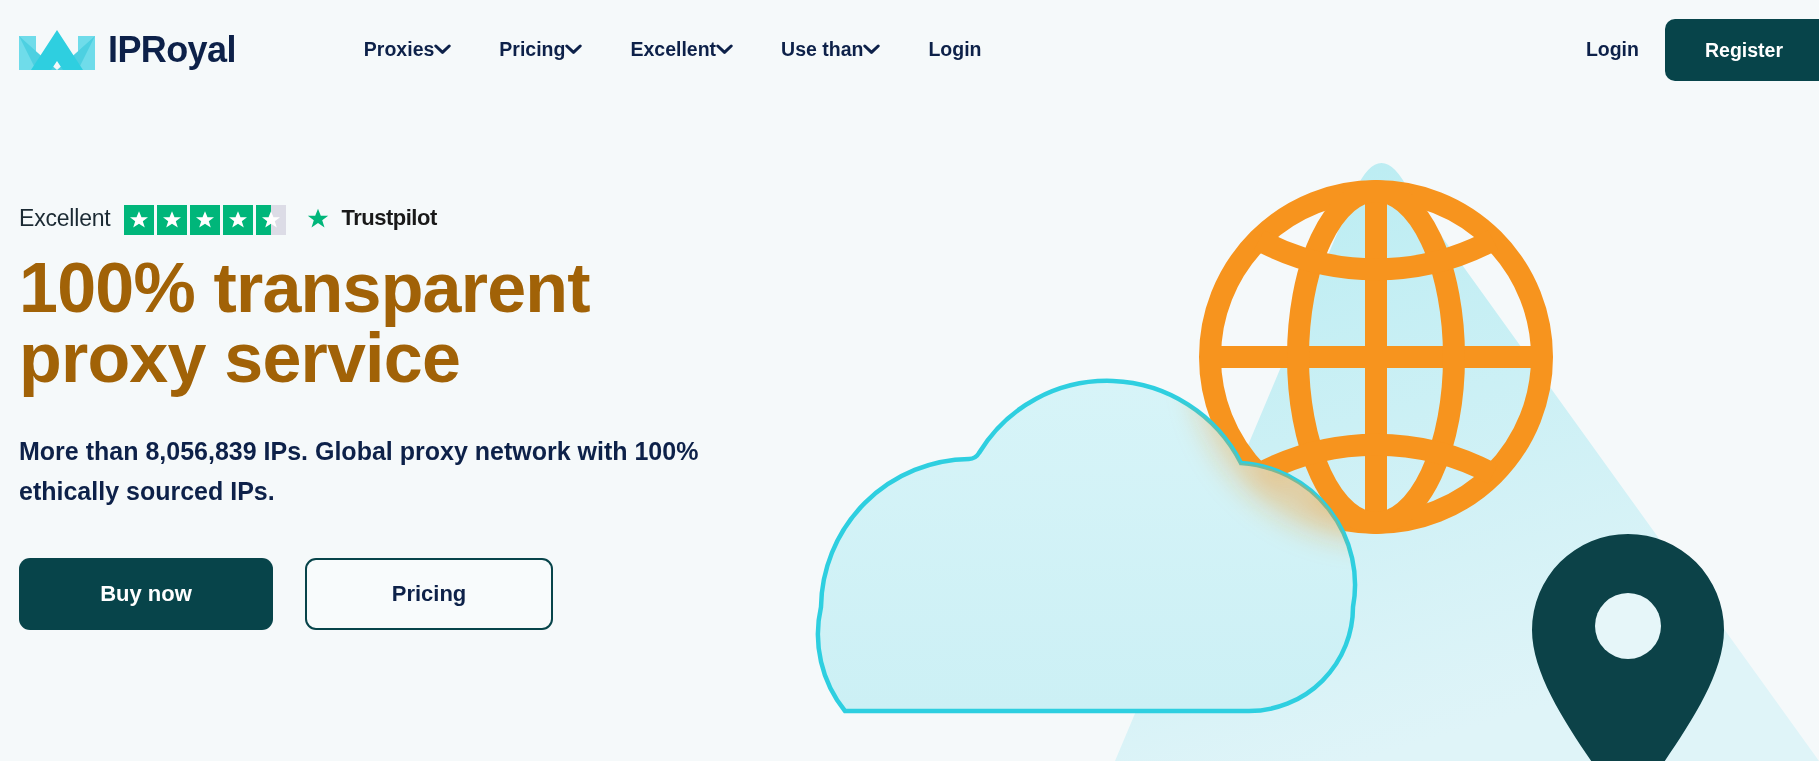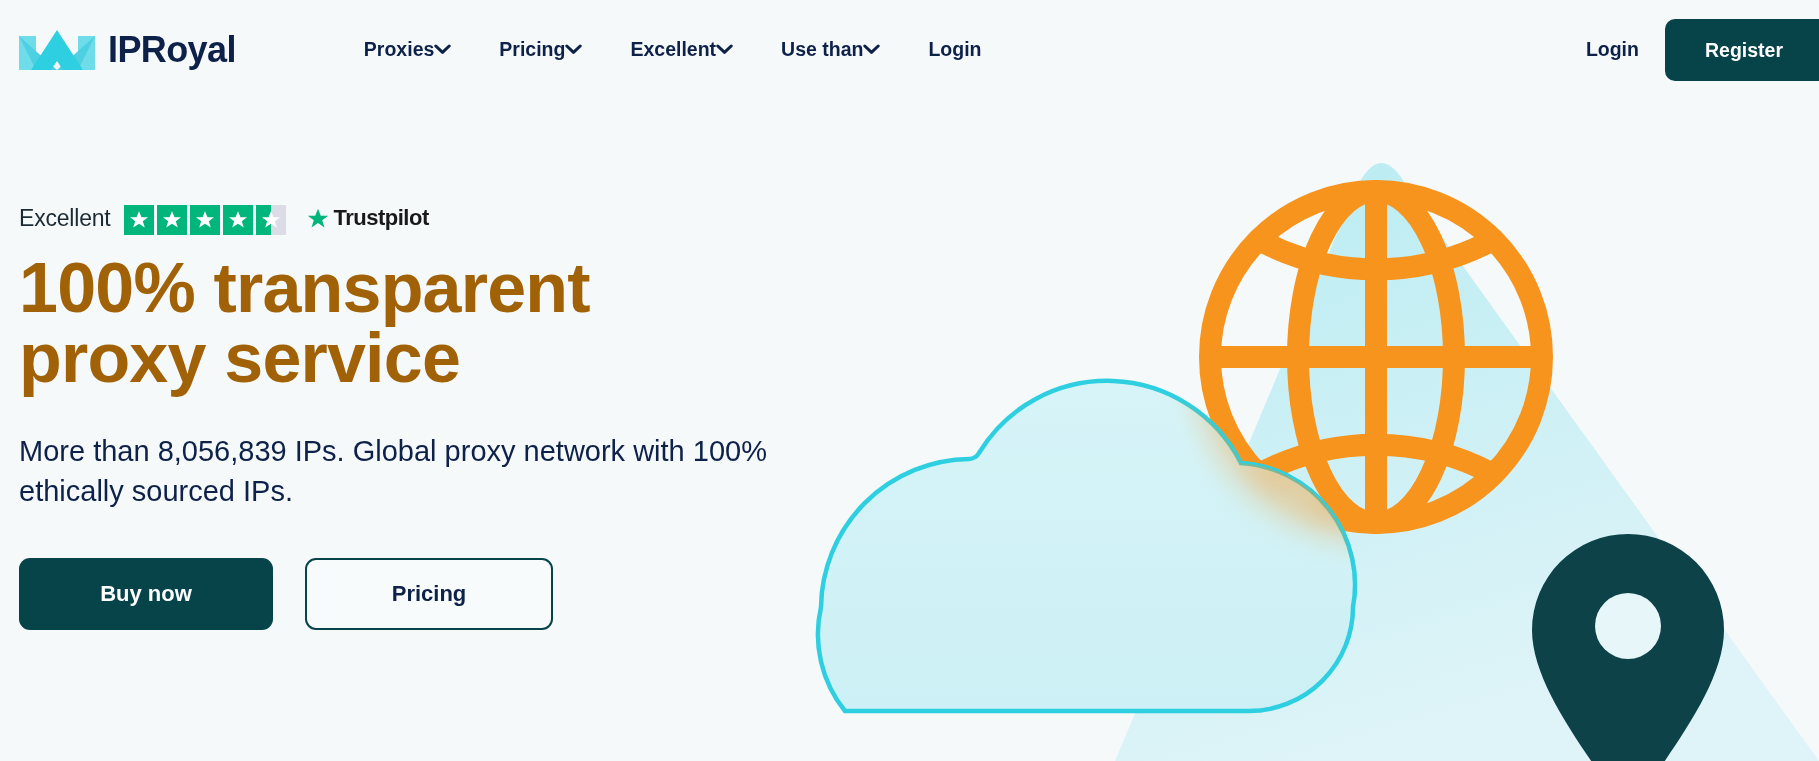--- a/index.html
+++ b/index.html
@@ -69,33 +69,33 @@
 
   .trustpilot { display:flex; align-items:flex-start; gap:13px; height:30px; }
   .tp-word { font-size:23px; color:#1b2a33; letter-spacing:-0.2px; }
   .tp-stars { display:flex; gap:3px; }
   .tp-star-box {
     width:30px; height:30px; background:#00b67a;
     display:flex; align-items:center; justify-content:center;
   }
   .tp-star-box.half { background:linear-gradient(to right,#00b67a 50%,#dcdce6 50%); }
   .tp-star-box svg { width:20px; height:20px; display:block; }
-  .tp-logo { display:flex; align-items:center; gap:5px; margin-left:8px; }
+  .tp-logo { display:flex; align-items:center; gap:13px; margin-left:8px; }
   .tp-logo svg { width:22px; height:21px; display:block; }
   .tp-logo-text { font-size:22px; font-weight:bold; color:#191919; letter-spacing:-0.5px; }
 
   .headline {
     margin-top:18px;
     font-size:70px; line-height:70px; font-weight:bold;
     color:#a16207; letter-spacing:-0.8px; max-width:700px;
   }
   .subtext {
     margin-top:38px;
-    font-size:29px; line-height:40px; color:#0d2149;
-    max-width:760px; font-weight:normal;
+    font-size:25px; line-height:40px; color:#0d2149;
+    max-width:760px; font-weight:bold;
   }
   .cta-row { margin-top:47px; display:flex; gap:32px; }
   .btn {
     font-size:22px; font-weight:bold;
     border-radius:11px; cursor:pointer;
     display:flex; align-items:center; justify-content:center;
     font-family:"Liberation Sans", sans-serif;
   }
   .btn-primary {
     width:254px; height:72px;

